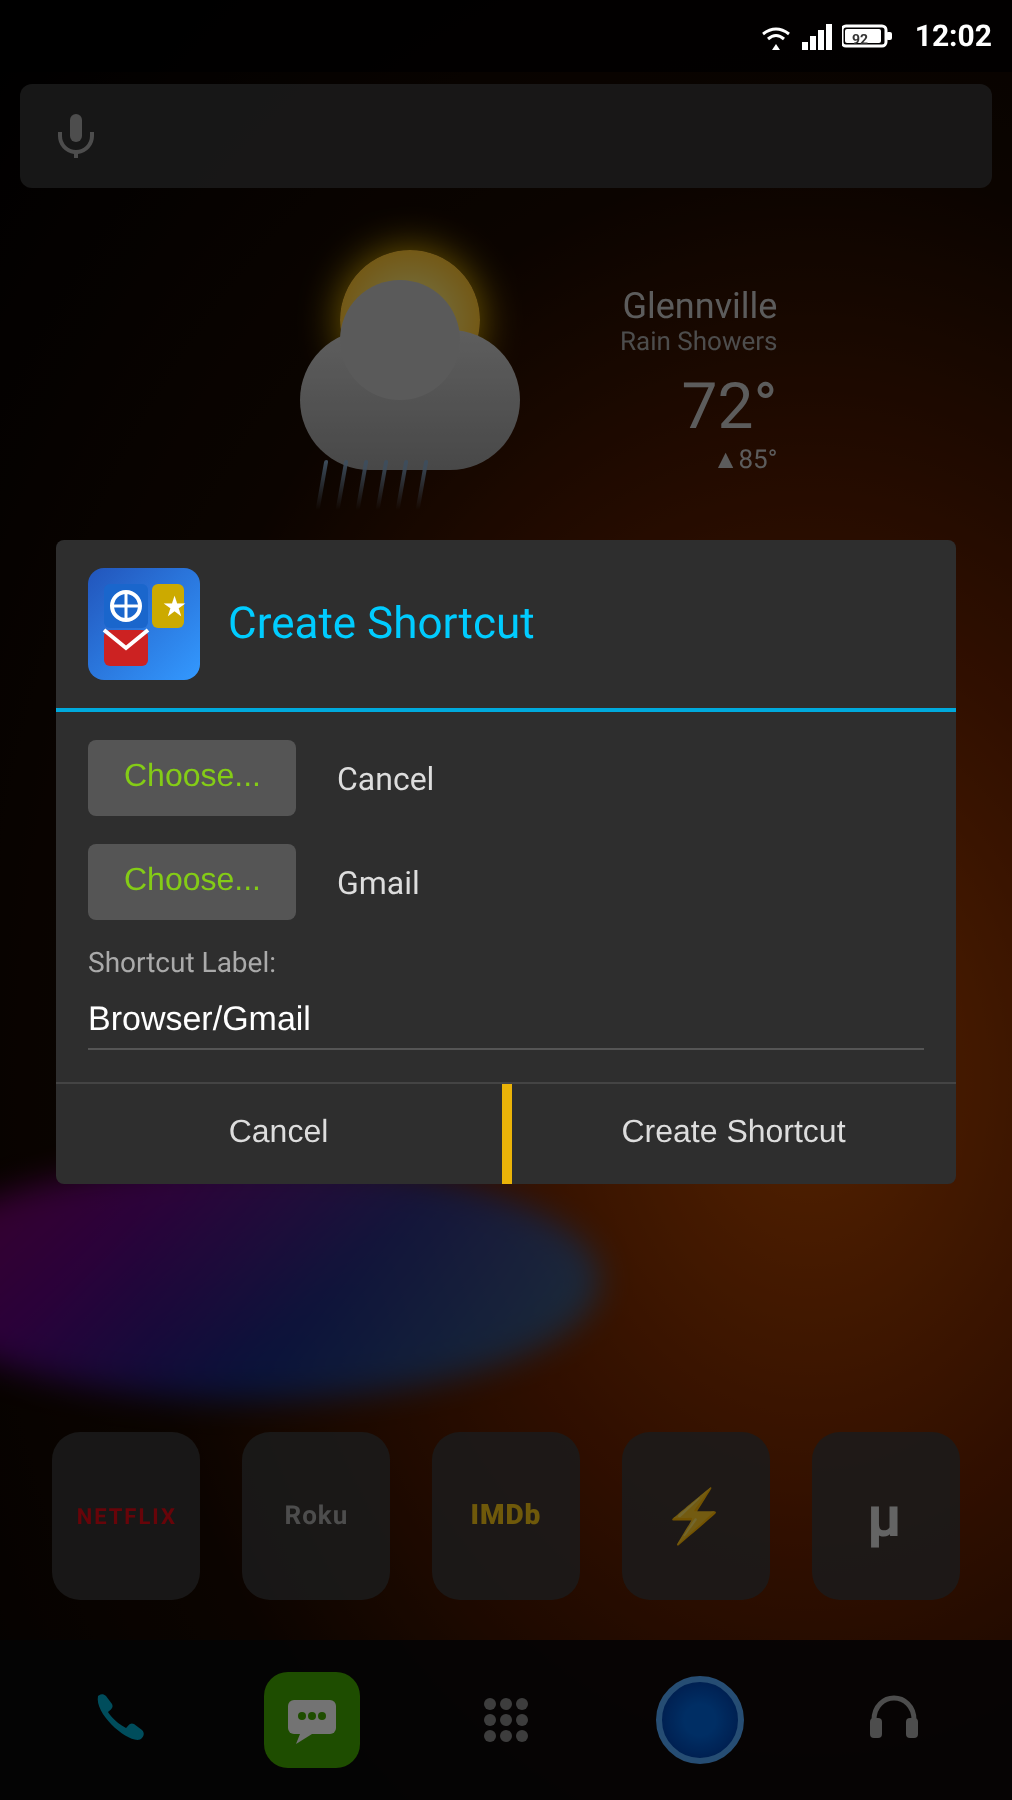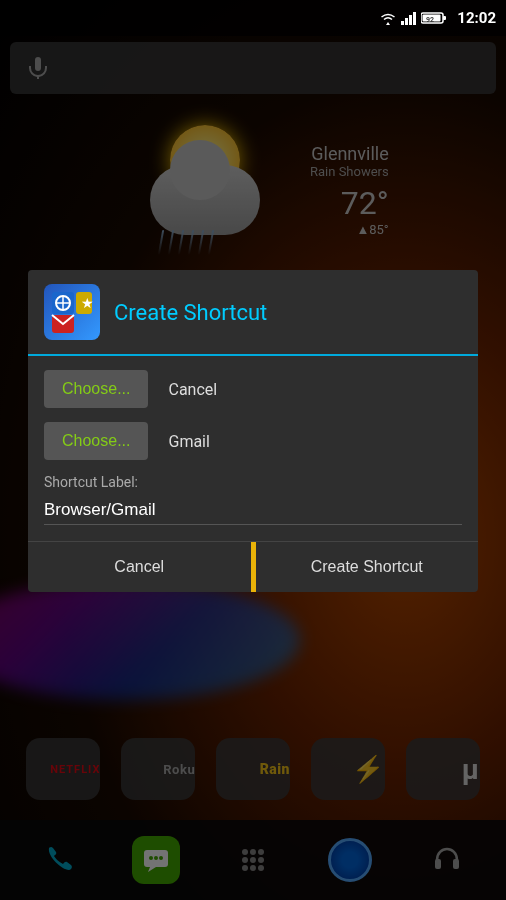--- a/index.html
+++ b/index.html
@@ -247,25 +247,25 @@
     .app-dock {
       position: absolute;
       bottom: 90px; left: 0; right: 0;
       display: flex;
       justify-content: space-around;
       align-items: center;
       padding: 10px 16px;
       z-index: 10;
     }
     .app-icon {
-      width: 74px; height: 62px;
+      width: 74px; height: 84px;
       background: rgba(60,60,60,0.85);
       border-radius: 14px;
       display: flex;
-      align-items: flex-end;
+      align-items: center;
       justify-content: center;
       flex-direction: column;
       color: #ddd;
       font-size: 13px;
       font-weight: bold;
       letter-spacing: 0.5px;
     }
     .app-icon-netflix { color: #e50914; font-size: 11px; letter-spacing: 1px; }
     .app-icon-roku { color: #aaa; font-size: 13px; }
     .app-icon-imdb { color: #f5c518; font-size: 14px; font-weight: 900; }
@@ -403,21 +403,21 @@
 </div>
 
 <div class="app-dock">
   <div class="app-icon">
     <span class="app-icon-netflix">NETFLIX</span>
   </div>
   <div class="app-icon">
     <span class="app-icon-roku">Roku</span>
   </div>
   <div class="app-icon">
-    <span class="app-icon-imdb">Rain</span>
+    <span class="app-icon-imdb">IMDb</span>
   </div>
   <div class="app-icon">
     <span class="app-icon-bolt">⚡</span>
   </div>
   <div class="app-icon">
     <span class="app-icon-torrent" style="font-size:28px; font-weight:bold; color:#ddd;">μ</span>
   </div>
 </div>
 
 <div class="nav-bar">

